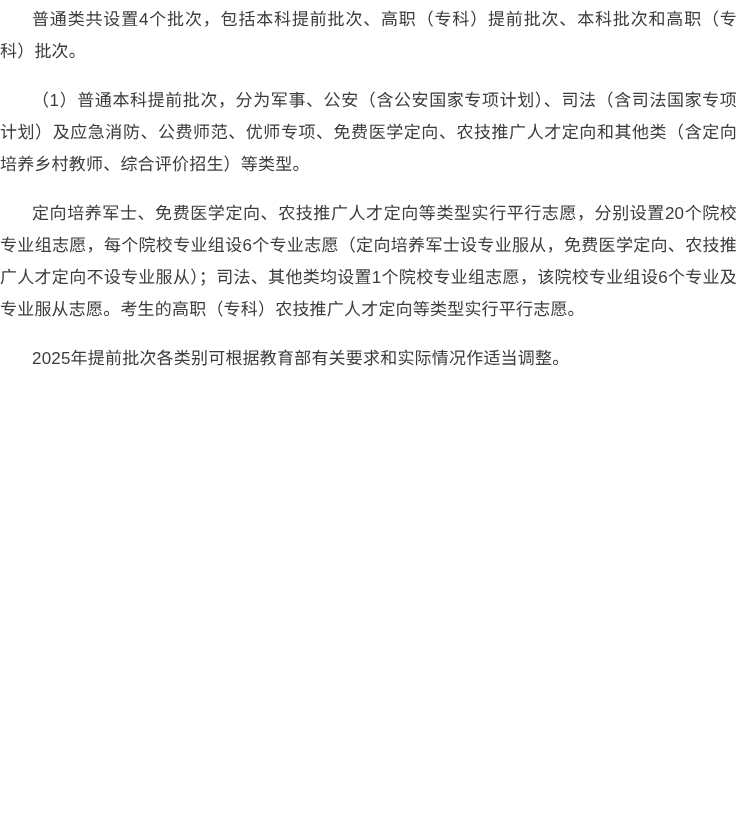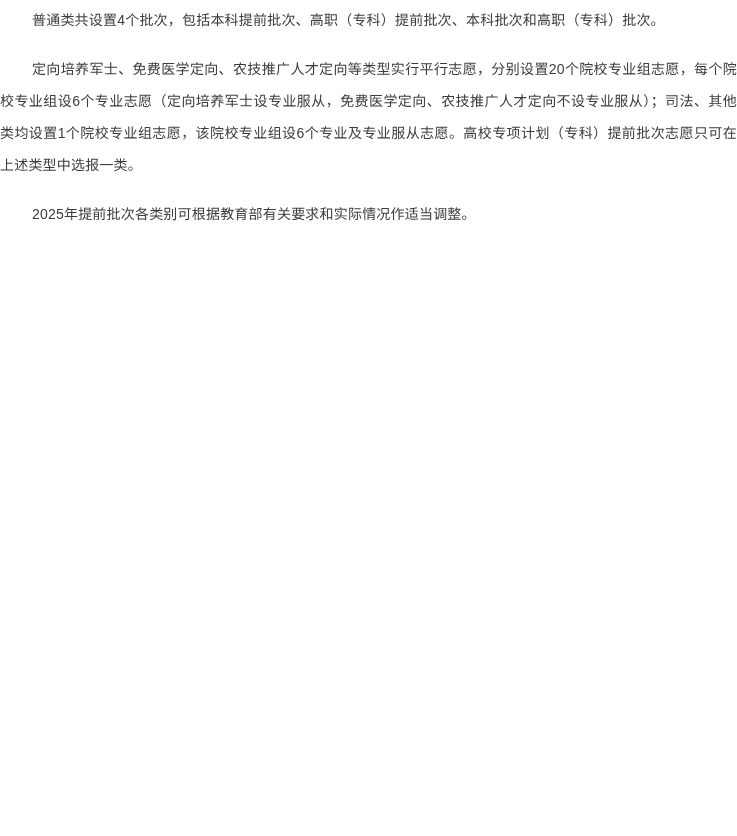--- a/index.html
+++ b/index.html
@@ -14,31 +14,32 @@
   }
   .article {
     box-sizing: border-box;
     width: 737px;
     padding: 4px 0 0 0;
     font-family: "Liberation Sans", sans-serif;
     color: #3c3c3c;
   }
   .article p {
     margin: 0 0 17px 0;
-    font-size: 14px;
+    font-size: 17px;
     line-height: 32px;
     text-indent: 32px;
     text-align: justify;
     letter-spacing: 0.2px;
     word-break: break-all;
   }
   .article p:last-child {
     margin-bottom: 0;
   }
 </style>
 </head>
 <body>
 
 <main class="article">
   <p>普通类共设置4个批次，包括本科提前批次、高职（专科）提前批次、本科批次和高职（专科）批次。</p>
-  <p>定向培养军士、免费医学定向、农技推广人才定向等类型实行平行志愿，分别设置20个院校专业组志愿，每个院校专业组设6个专业志愿（定向培养军士设专业服从，免费医学定向、农技推广人才定向不设专业服从）；司法、其他类均设置1个院校专业组志愿，该院校专业组设6个专业及专业服从志愿。高校专项计划（专科）提前批次志愿只可在上述类型中选报一类。</p>
+  <p>（1）普通本科提前批次，分为军事、公安（含公安国家专项计划）、司法（含司法国家专项计划）及应急消防、公费师范、优师专项、免费医学定向、农技推广人才定向和其他类（含定向培养乡村教师、综合评价招生）等类型。</p>
+  <p>定向培养军士、免费医学定向、农技推广人才定向等类型实行平行志愿，分别设置20个院校专业组志愿，每个院校专业组设6个专业志愿（定向培养军士设专业服从，免费医学定向、农技推广人才定向不设专业服从）；司法、其他类均设置1个院校专业组志愿，该院校专业组设6个专业及专业服从志愿。考生的高职（专科）农技推广人才定向等类型实行平行志愿。</p>
   <p>2025年提前批次各类别可根据教育部有关要求和实际情况作适当调整。</p>
 </main>
 
 </body></html>

